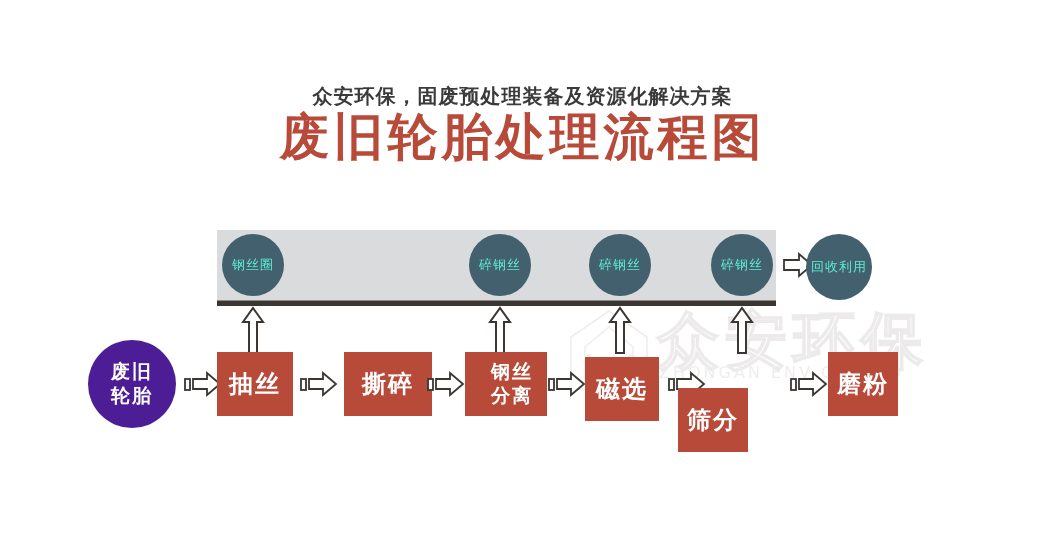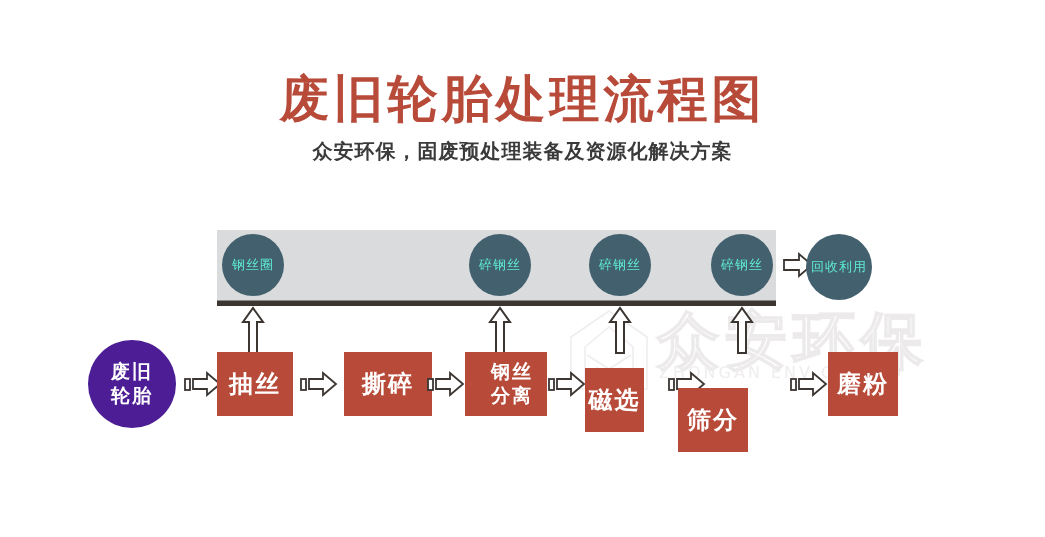--- a/index.html
+++ b/index.html
@@ -168,22 +168,22 @@
     <polygon points="42,4 80,30 80,82 4,82 4,30" fill="none" stroke="#efeded" stroke-width="1.6"></polygon>
     <polygon points="42,20 66,40 66,78 18,78 18,40" fill="none" stroke="#efeded" stroke-width="1.6"></polygon>
     <path d="M20 48 L42 62 L64 48" fill="none" stroke="#efeded" stroke-width="1.6"></path>
     <path d="M30 60 L42 82 L54 60" fill="none" stroke="#efeded" stroke-width="1.6"></path>
   </svg>
   <div id="watermark-text">众安环保</div>
   <div id="watermark-sub">ZHONGAN  ENV CO.,LTD</div>
 </div>
 
 <div id="header">
+  <div id="subtitle">众安环保，固废预处理装备及资源化解决方案</div>
   <div id="title">废旧轮胎处理流程图</div>
-  <div id="subtitle">众安环保，固废预处理装备及资源化解决方案</div>
 </div>
 
 <div id="band"></div>
 <div id="band-rule"></div>
 
 <div class="node-circle" style="left:222px; top:234px; width:62px; height:62px;">钢丝圈</div>
 <div class="node-circle" style="left:469px; top:234px; width:62px; height:62px;">碎钢丝</div>
 <div class="node-circle" style="left:589px; top:234px; width:62px; height:62px;">碎钢丝</div>
 <div class="node-circle" style="left:711px; top:234px; width:62px; height:62px;">碎钢丝</div>
 
@@ -237,21 +237,21 @@
     <div>钢丝</div>
     <div>分离</div>
   </div>
 </div>
 
 <svg class="h-arrow" style="left:548px; top:370px; width:38px; height:28px;" viewBox="0 0 38 28">
   <rect x="1" y="9" width="5" height="11" fill="#ffffff" stroke="#3b3632" stroke-width="1.8"></rect>
   <path d="M9 9 L23 9 L23 3 L36 14 L23 25 L23 19 L9 19 Z" fill="#ffffff" stroke="#3b3632" stroke-width="1.8" stroke-linejoin="miter"></path>
 </svg>
 
-<div class="proc-box one-line" style="left:585px; top:368px; width:59px; height:64px;font-family:Liberation Serif, serif;">磁选</div>
+<div class="proc-box one-line" style="left:585px; top:357px; width:74px; height:64px;font-family:Liberation Serif, serif;">磁选</div>
 
 <svg class="h-arrow" style="left:668px; top:370px; width:38px; height:28px;" viewBox="0 0 38 28">
   <rect x="1" y="9" width="5" height="11" fill="#ffffff" stroke="#3b3632" stroke-width="1.8"></rect>
   <path d="M9 9 L23 9 L23 3 L36 14 L23 25 L23 19 L9 19 Z" fill="#ffffff" stroke="#3b3632" stroke-width="1.8" stroke-linejoin="miter"></path>
 </svg>
 
 <div class="proc-box one-line" style="left:678px; top:352px; width:70px; height:64px;margin-top:36px;">筛分</div>
 
 <svg class="h-arrow" style="left:790px; top:370px; width:38px; height:28px;" viewBox="0 0 38 28">
   <rect x="1" y="9" width="5" height="11" fill="#ffffff" stroke="#3b3632" stroke-width="1.8"></rect>

